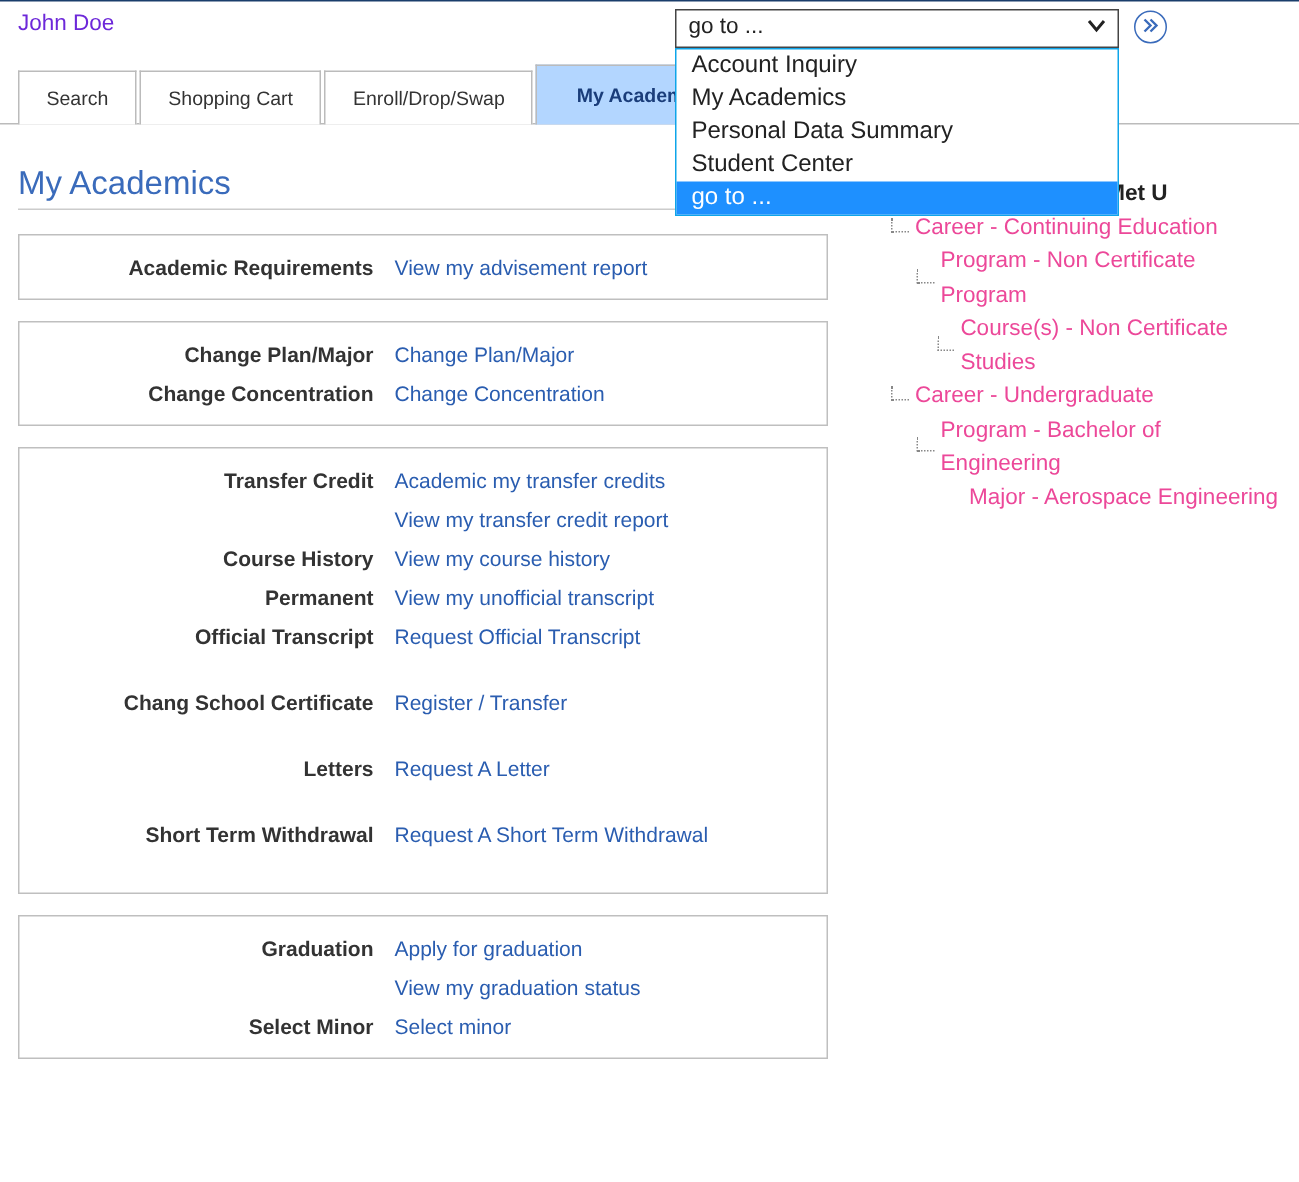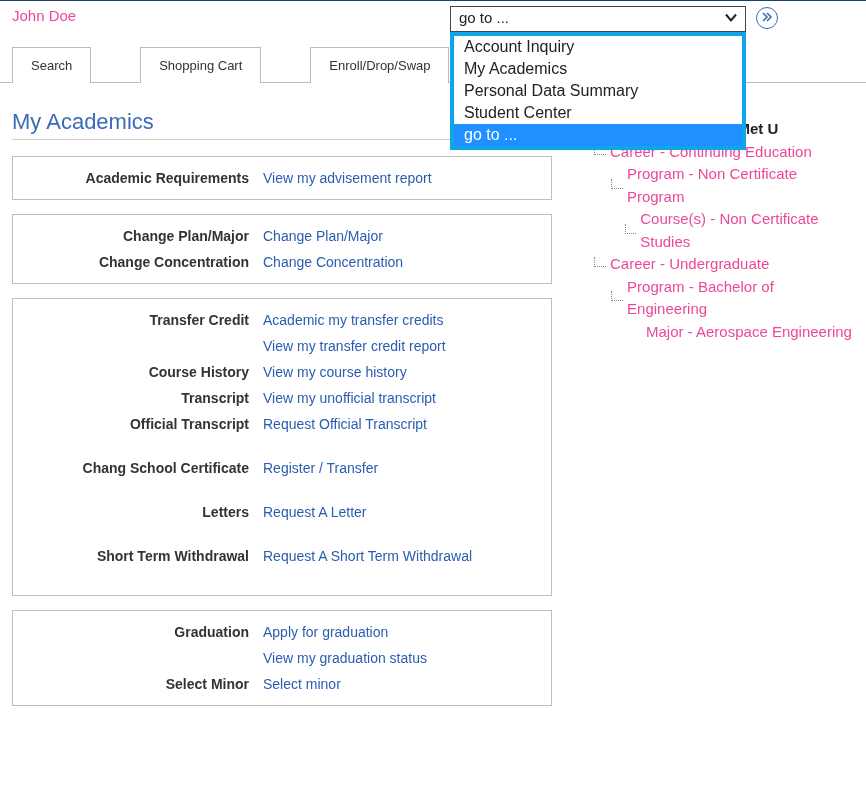--- a/index.html
+++ b/index.html
@@ -12,21 +12,21 @@
     background: #fff;
     width: 866px;
   }
   .top-rule { border-top: 1px solid #1a3d6b; }
   .header-row {
     display: flex;
     align-items: center;
     padding: 6px 12px 8px;
     position: relative;
   }
-  .user-name { font-size: 15px; font-weight: 400; color:#ec4899; }
+  .user-name { font-size: 15px; font-weight: 400; color:#6d28d9; }
   .goto-wrap {
     position: absolute;
     left: 450px;
     top: 5px;
   }
   .goto-select {
     width: 296px;
     height: 26px;
     border: 1px solid #444;
     background: #fff;
@@ -58,41 +58,40 @@
     font-size: 13px;
     cursor: pointer;
     background:#fff;
   }
   .dropdown-list {
     position: absolute;
     left: 450px;
     top: 31px;
     width: 296px;
     background: #fff;
-    border: 4px solid #0ea5e9;
+    border: 1px solid #0ea5e9;
     z-index: 50;
   }
   .dropdown-list .opt {
     padding: 2px 10px;
     font-size: 16px;
     color:#222;
     cursor: pointer;
   }
   .dropdown-list .opt.selected {
     background: #1e90ff;
     color: #fff;
   }
 
   .tabs-row {
     display: flex;
     align-items: flex-end;
     padding-left: 12px;
     border-bottom: 1px solid #bbb;
     margin-top: 10px;
-    gap: 47px;
   }
   .tab {
     border: 1px solid #bbb;
     border-bottom: none;
     background: #fff;
     padding: 10px 18px;
     font-size: 13px;
     margin-right: 2px;
     cursor: pointer;
     position: relative;
@@ -233,21 +232,21 @@
           </div>
           <div class="row-item">
             <div class="row-label"></div>
             <a class="row-link">View my transfer credit report</a>
           </div>
           <div class="row-item">
             <div class="row-label">Course History</div>
             <a class="row-link">View my course history</a>
           </div>
           <div class="row-item">
-            <div class="row-label">Transcript</div>
+            <div class="row-label">Permanent</div>
             <a class="row-link">View my unofficial transcript</a>
           </div>
           <div class="row-item">
             <div class="row-label">Official Transcript</div>
             <a class="row-link">Request Official Transcript</a>
           </div>
           <div class="row-spacer"></div>
           <div class="row-item">
             <div class="row-label">Chang School Certificate</div>
             <a class="row-link">Register / Transfer</a>

